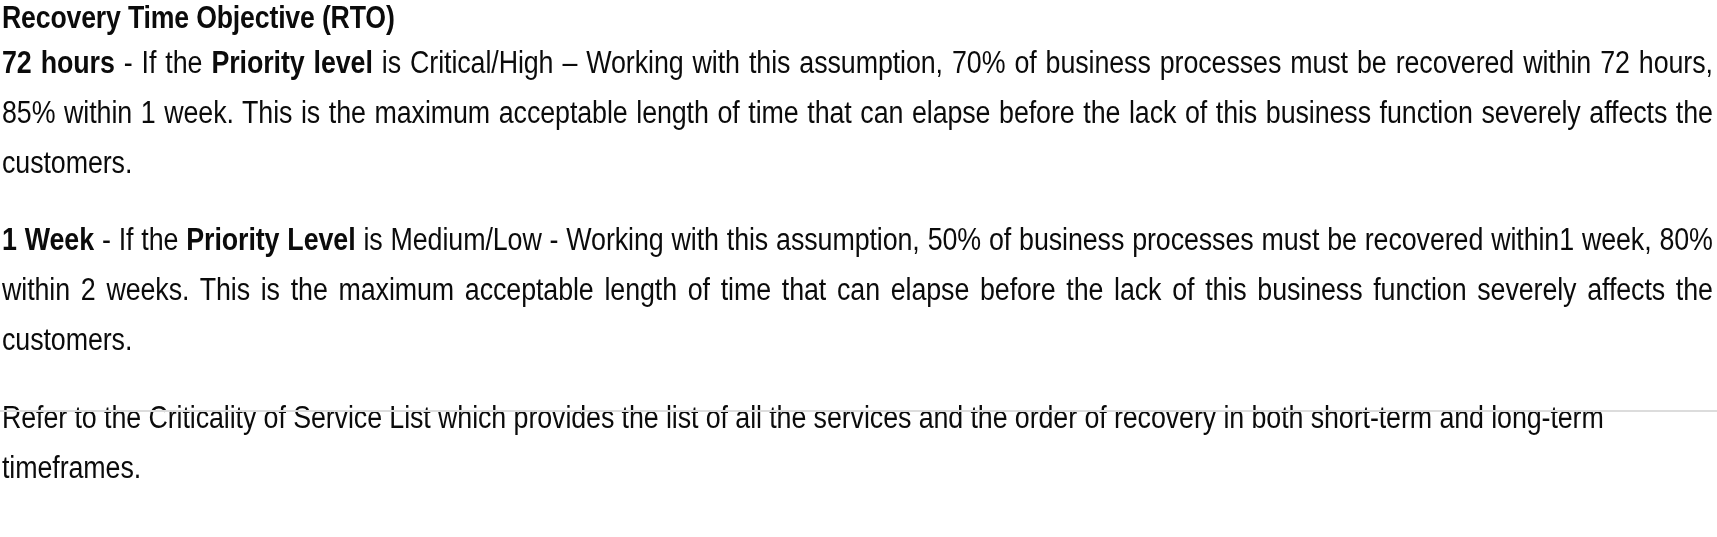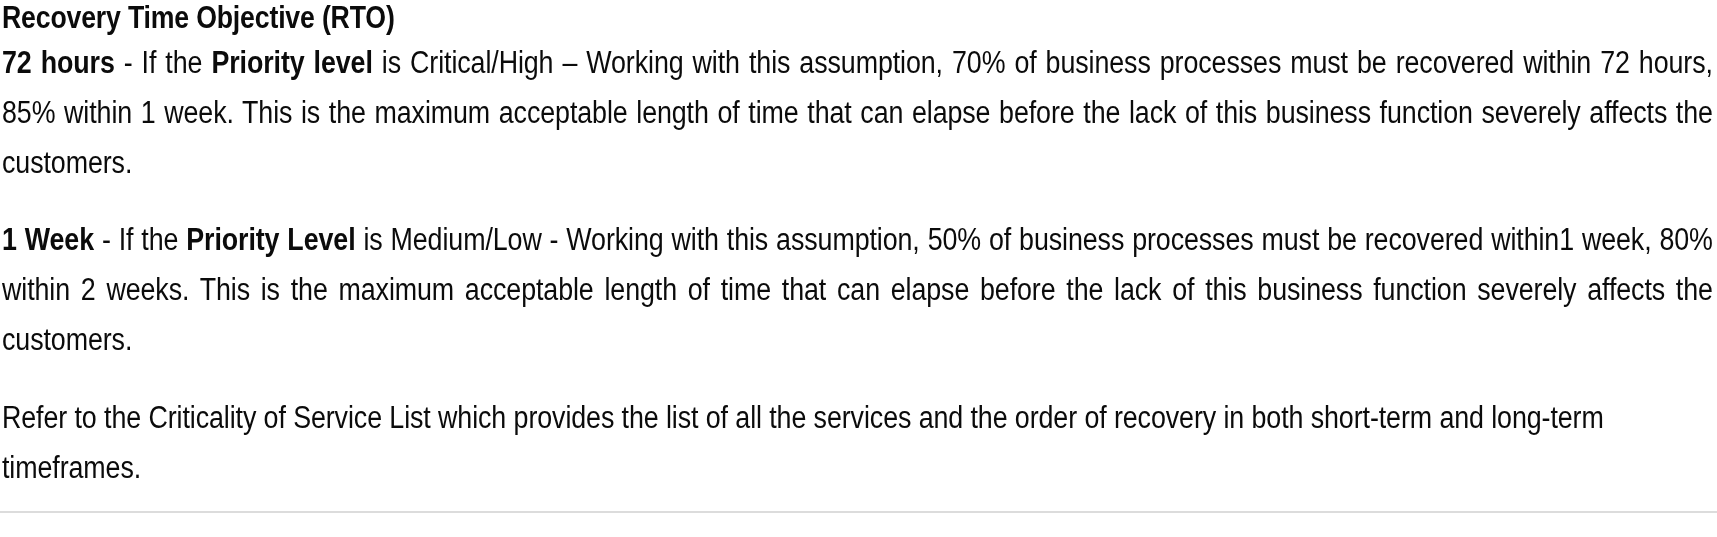--- a/index.html
+++ b/index.html
@@ -11,21 +11,21 @@
     width: 1717px;
     height: 537px;
     overflow: hidden;
     font-family: "Liberation Sans", "DejaVu Sans", sans-serif;
     color: #0b0b0b;
     -webkit-font-smoothing: antialiased;
   }
   .page {
     position: relative;
     width: 1717px;
-    height: 513px;
+    height: 412px;
     box-sizing: border-box;
     padding: 0px 4px 0px 2px;
     background: #ffffff;
   }
   
   .doc-heading {
     font-size: 31px;
     font-weight: bold;
     line-height: 34px;
     letter-spacing: -0.2px;

